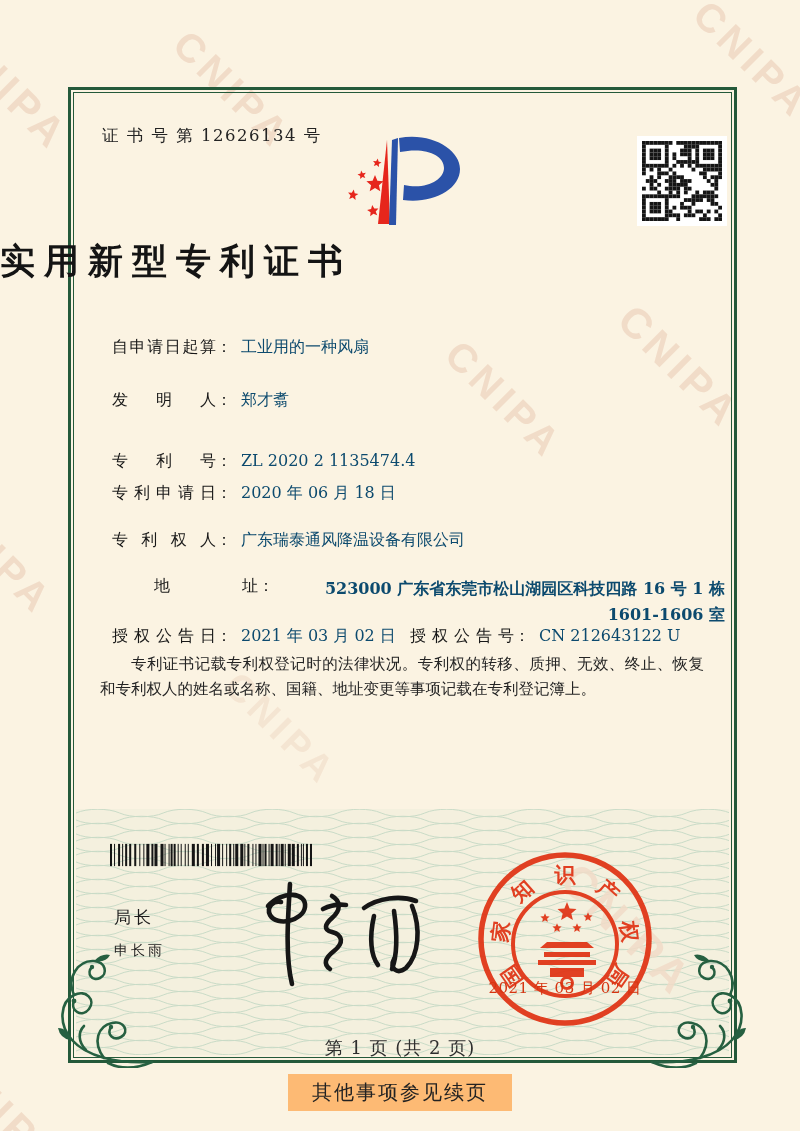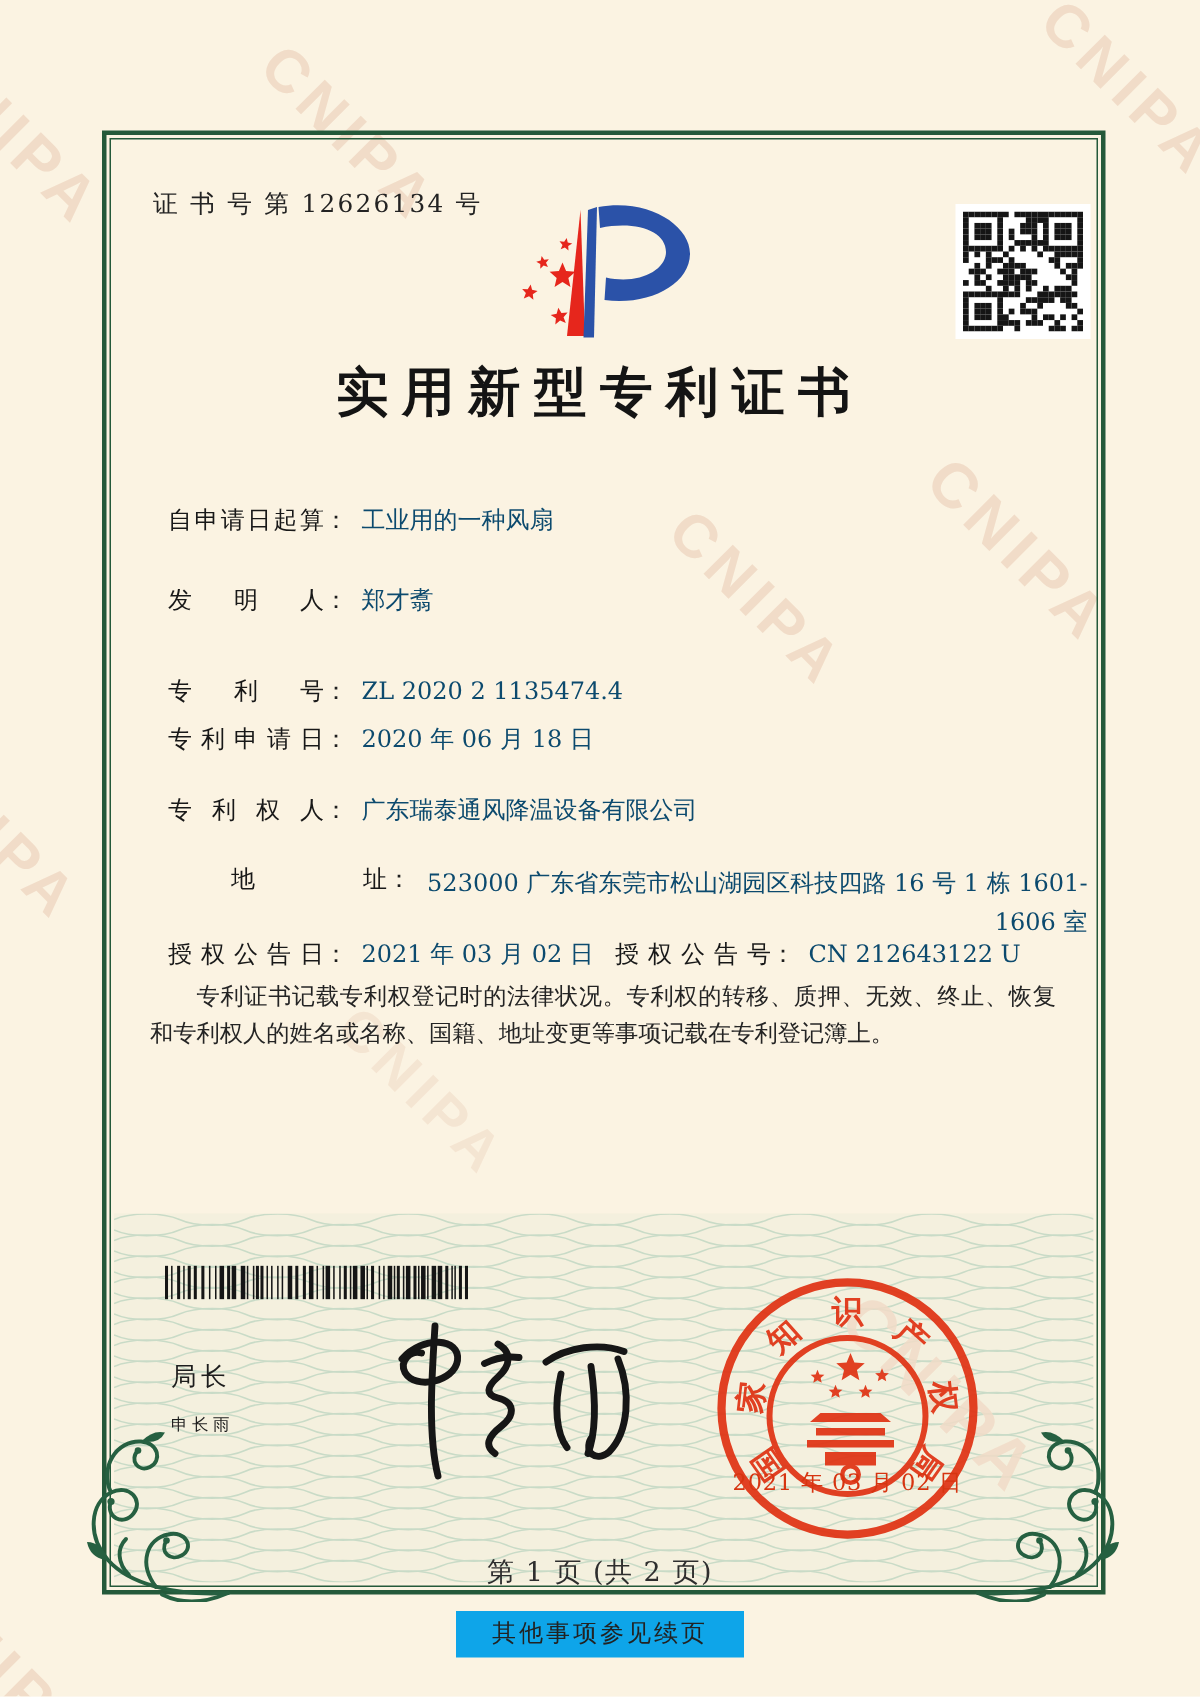--- a/index.html
+++ b/index.html
@@ -25,51 +25,51 @@
   .wave-band{ position:absolute; left:5px; right:5px; bottom:5px; height:246px;
     background:rgba(190,212,186,0.10); overflow:hidden; }
   .wave-band svg{ display:block; width:100%; height:100%; }
   .corner{ position:absolute; z-index:2; }
   
   .cert-no{ position:absolute; left:102px; top:125px; font-size:16.5px; letter-spacing:1.5px; color:#232323; z-index:2;}
   .logo{ position:absolute; left:332px; top:124px; z-index:2; }
   .qrbox{ position:absolute; left:637px; top:136px; width:90px; height:90px; background:#ffffff; z-index:2; }
   .qrbox svg{ position:absolute; inset:5px; }
   .title{
-    position:absolute; left:0; right:0; top:238px; text-align:center;
+    position:absolute; left:0; right:0; top:238px; text-align:left;
     font-size:35px; font-weight:700; letter-spacing:9px; color:#141414; z-index:2;
   }
   
   .fields{ position:absolute; left:112px; top:0; width:566px; z-index:2; font-size:16px; }
   .frow{ position:absolute; left:0; white-space:nowrap; }
   .flabel{ display:inline-block; width:104px; text-align:justify; text-align-last:justify; vertical-align:top; color:#181818;}
   .fcolon{ margin-right:9px; }
   .fvalue{ color:#0c4a6e;text-align:right; }
   .frow.addr{ display:flex; white-space:normal;margin-left:42px; }
-  .frow.addr .fvalue{ width:442px; line-height:25.5px; }
+  .frow.addr .fvalue{ width:442px; line-height:25.5px;font-weight:bold; }
   .pair2{ position:absolute; left:298px; top:0; }
   
   .bodytext{ position:absolute; left:100px; top:652px; width:604px; z-index:2;
     font-size:15.5px; line-height:25px; text-align:justify; color:#242424;}
   .bodytext p{ margin:0; text-indent:2em; }
   
   .barcode{ position:absolute; left:110px; top:843px; z-index:2; }
   .sig-title{ position:absolute; left:114px; top:906px; font-size:17px; z-index:3;
     font-family:"Liberation Sans","DejaVu Sans",sans-serif; color:#1d1d1d; letter-spacing:3px;}
-  .sig-name{ position:absolute; left:114px; top:942px; font-size:11px; z-index:3;
+  .sig-name{ position:absolute; left:114px; top:942px; font-size:14px; z-index:3;
     font-family:Liberation Serif, serif; color:#1d1d1d; letter-spacing:3px;}
   .signature{ position:absolute; left:228px; top:876px; z-index:3; }
   .seal{ position:absolute; left:474px; top:848px; z-index:3; opacity:.93; }
   .seal-date{ position:absolute; left:466px; top:979px; width:198px; text-align:center;
     font-size:15px; color:#d63410; letter-spacing:0.5px; z-index:4; }
   .page-info{ position:absolute; left:0; right:0; top:1036px; text-align:center;
     font-size:18px; color:#2e2e2e; letter-spacing:1px; z-index:3; }
   .cont-wrap{ position:absolute; left:0; right:0; top:1074px; text-align:center; z-index:2; }
-  .cont-note{ display:inline-block; background:#0ea5e9; padding:5px 24px;
-    font-size:16px; color:#222; letter-spacing:2px; }
+  .cont-note{ display:inline-block; background:#fdba74; padding:5px 24px;
+    font-size:20px; color:#222; letter-spacing:2px; }
 </style>
 </head>
 <body>
 
 <div class="page">
 
   <span class="wm" style="left:-30px; top:18px;  font-size:42px;">CNIPA</span>
   <span class="wm" style="left:196px; top:22px;  font-size:40px;">CNIPA</span>
   <span class="wm" style="left:716px; top:-8px;  font-size:40px;">CNIPA</span>
   <span class="wm" style="left:468px; top:332px; font-size:40px;">CNIPA</span>

